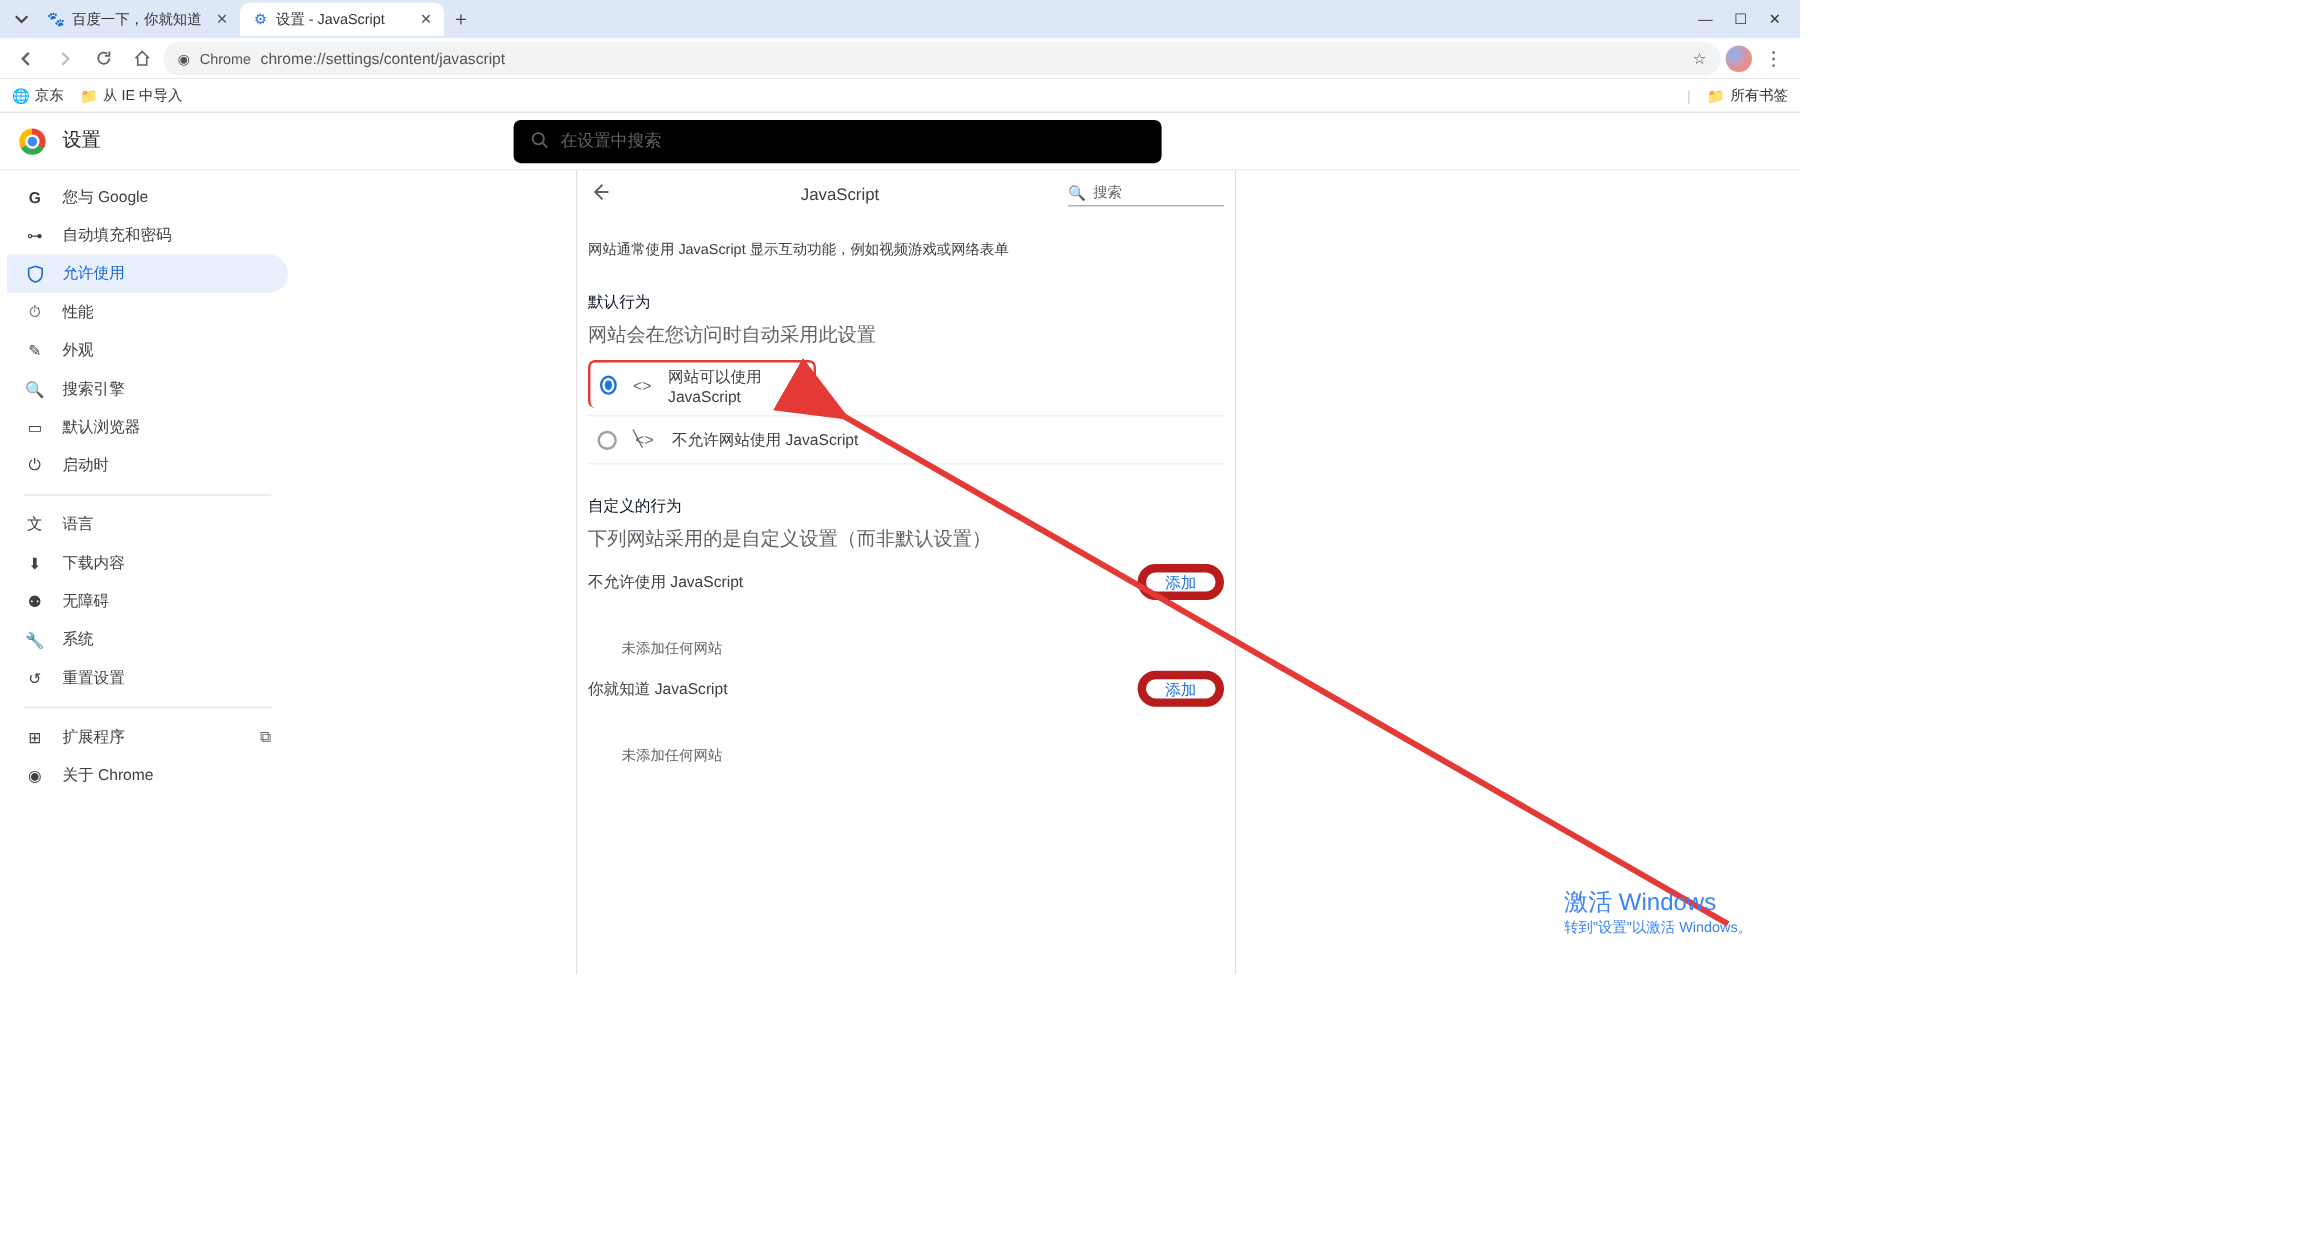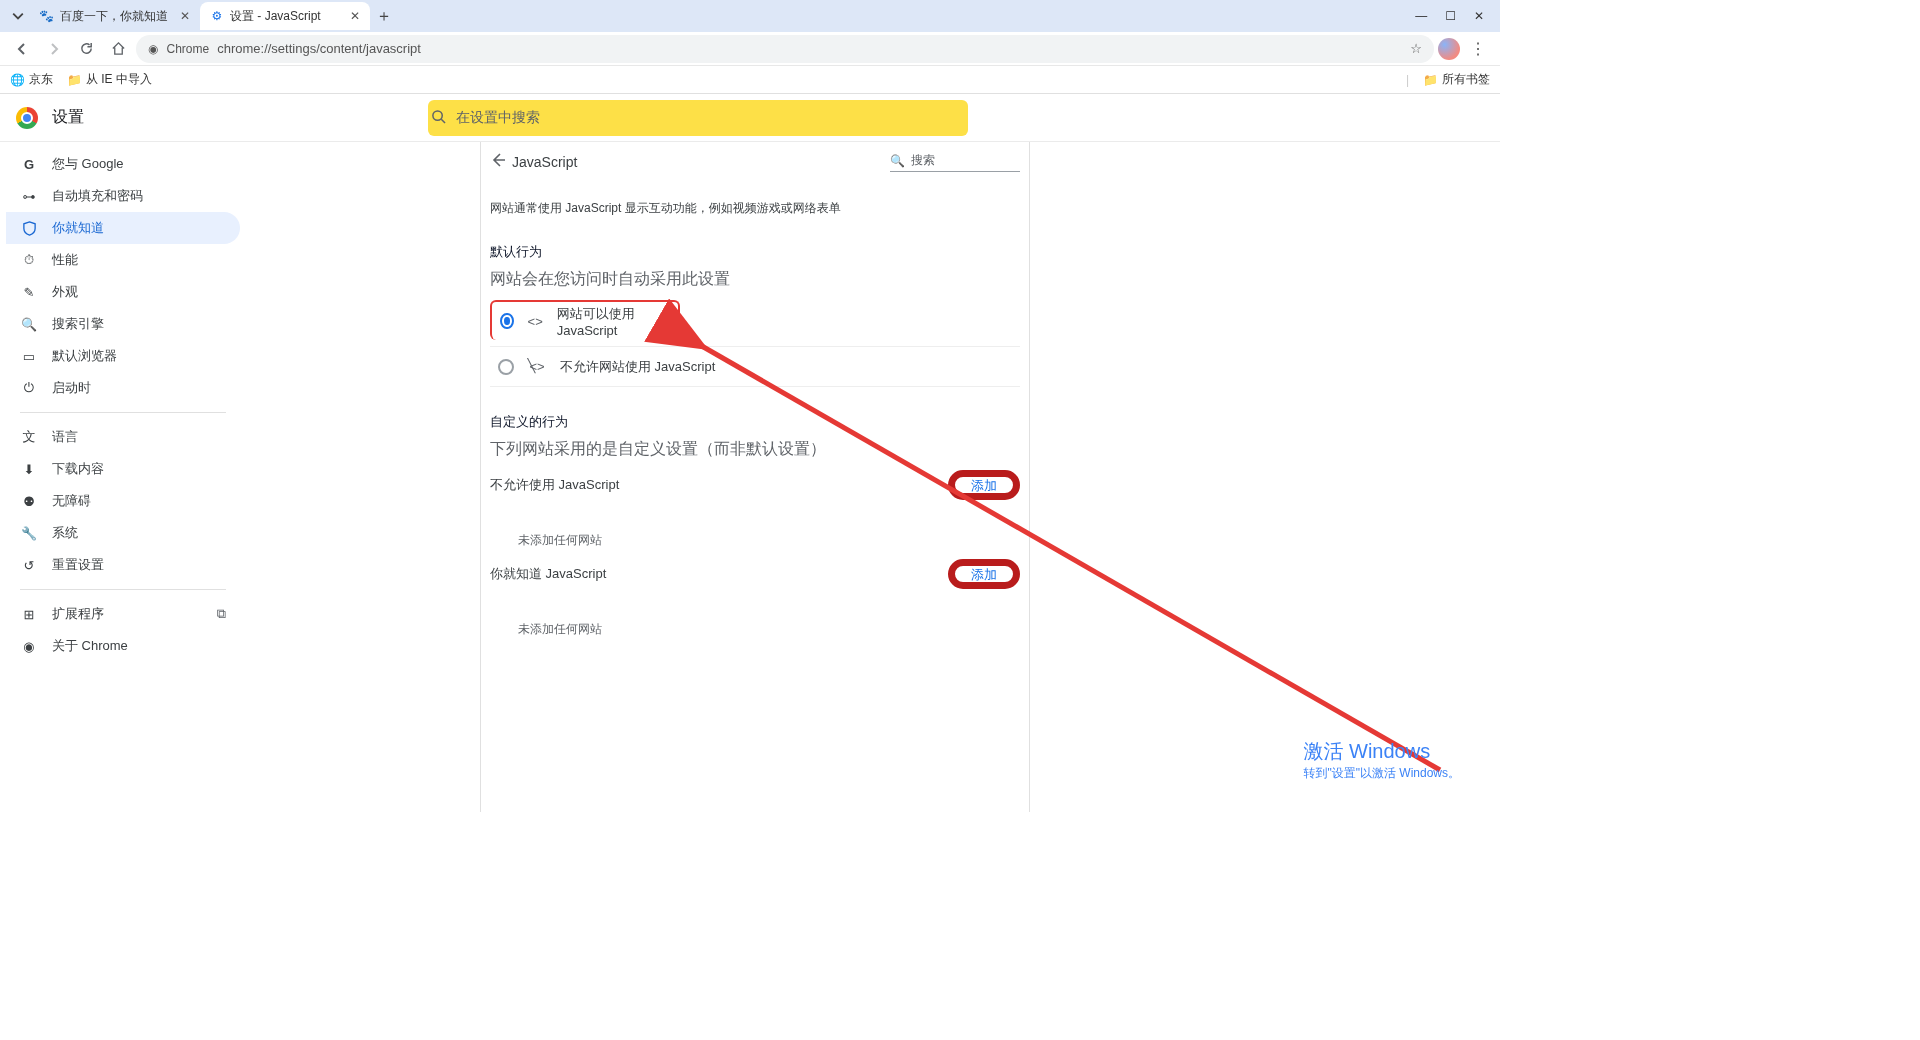--- a/index.html
+++ b/index.html
@@ -31,36 +31,36 @@
   .bookmarks { height: 28px; background:#fff; border-bottom:1px solid #e0e0e0; display:flex; align-items:center; padding:0 10px; font-size:12px; color:#333; gap:14px;}
   .bookmarks .bm{display:flex;align-items:center;gap:4px;}
   .bookmarks .spacer{flex:1;}
   .bookmarks .sep{color:#ccc;}
 
   
   .settings-header { height:48px; display:flex; align-items:center; padding:0 16px; gap:14px; border-bottom:1px solid #ebebeb;}
   .chrome-logo { width:22px;height:22px;border-radius:50%;background:conic-gradient(#ea4335 0 120deg,#34a853 120deg 240deg,#fbbc05 240deg 360deg);position:relative;}
   .chrome-logo::after{content:"";position:absolute;inset:5px;border-radius:50%;background:#4285f4;border:2px solid #fff;}
   .settings-title{font-size:16px;color:#202124;}
-  .settings-search{ margin-left:330px; width:540px; height:36px; background:#fde047; border-radius:6px; display:flex;align-items:center;padding:0 3px;gap:10px;color:#5f6368;font-size:14px;}
+  .settings-search{ margin-left:330px; width:540px; height:36px; background:#000000; border-radius:6px; display:flex;align-items:center;padding:0 14px;gap:10px;color:#5f6368;font-size:14px;}
 
   
   .body { position:absolute; top:142px; bottom:0; left:0; right:0; display:flex;}
   .sidebar { width:240px; padding:6px 0 6px 6px;}
   .navitem { height:32px; display:flex;align-items:center;gap:14px;padding:0 14px;border-radius:0 16px 16px 0;font-size:13px;color:#3c4043;}
   .navitem.active{ background:#e8f0fe; color:#1967d2;}
   .navitem .nico{width:18px;display:flex;justify-content:center;}
   .navdiv{height:1px;background:#e0e0e0;margin:8px 14px;}
   .navitem .ext{margin-left:auto;color:#5f6368;}
 
   .main { margin-left:250px; width:530px; position:relative;}
   .main::before{content:"";position:absolute;left:-10px;top:0;bottom:0;width:1px;background:#e0e0e0;}
   .main::after{content:"";position:absolute;right:-10px;top:0;bottom:0;width:1px;background:#e0e0e0;}
 
-  .panel-head{display:flex;align-items:center;height:40px;gap:2px;}
+  .panel-head{display:flex;align-items:center;height:40px;gap:30px;text-align:center;}
   .panel-head .back{color:#5f6368;width:20px;}
   .panel-head .ptitle{font-size:14px;color:#3c4043;flex:1;}
   .panel-head .psearch{display:flex;align-items:center;gap:6px;font-size:12px;color:#5f6368;border-bottom:1px solid #9aa0a6;width:130px;padding-bottom:2px;}
 
   .desc{font-size:12px;color:#3c4043;margin-top:18px;}
   .section-title{font-size:13px;color:#0f172a;margin-top:26px;}
   .section-sub{font-size:16px;color:#5f6368;margin-top:8px;}
 
   .radio-row{display:flex;align-items:center;height:40px;gap:14px;padding:0 8px;font-size:13px;color:#3c4043;border-bottom:1px solid #eee;}
   .radio{width:16px;height:16px;border:2px solid #9aa0a6;border-radius:50%;position:relative;}
@@ -182,21 +182,21 @@
     <div class="navitem">
         <span class="nico">⊶</span>
         <span>自动填充和密码</span>
       </div>
     <div class="navitem active">
         <span class="nico">
           <svg width="15" height="15" viewBox="0 0 16 16">
             <path d="M8 1 L14 3v5c0 4-3 6-6 7-3-1-6-3-6-7V3z" fill="none" stroke="#1967d2" stroke-width="1.4"></path>
           </svg>
         </span>
-        <span>你就知道</span>
+        <span>允许使用</span>
       </div>
     <div class="navitem">
         <span class="nico">⏱</span>
         <span>性能</span>
       </div>
     <div class="navitem">
         <span class="nico">✎</span>
         <span>外观</span>
       </div>
     <div class="navitem">

